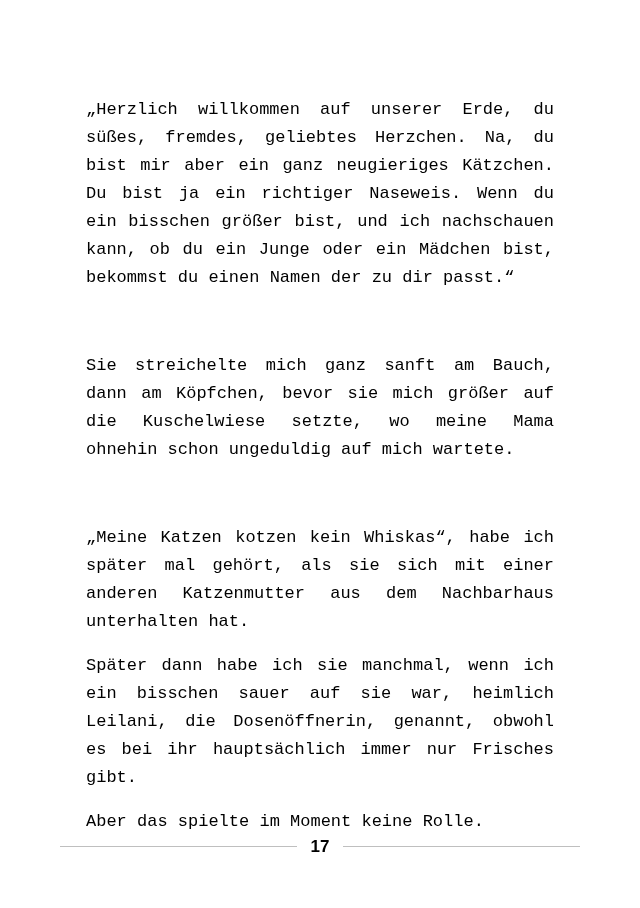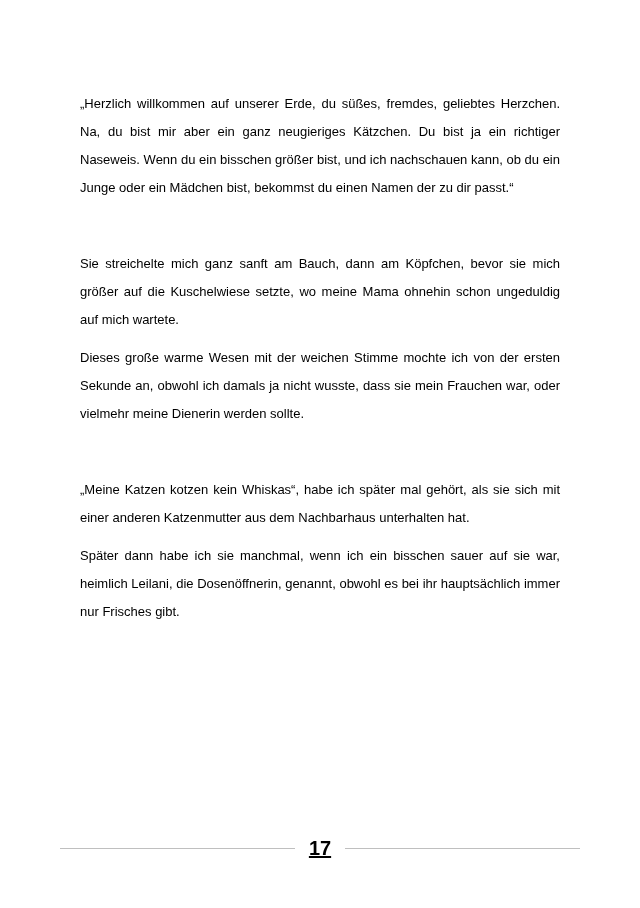--- a/index.html
+++ b/index.html
@@ -23,26 +23,27 @@
     height: 908px;
     box-sizing: border-box;
   }
   .content {
     position: absolute;
     left: 70px;
     top: 80px;
     width: 500px;
   }
   .para {
-    font-size: 13px;
+    font-size: 17px;
     line-height: 28px;
     text-align: justify;
     text-justify: inter-word;
-    margin: 10px;
+    margin: 16px;
     hyphens: none;
+    font-family: Liberation Mono, monospace;
   }
   .para + .para {
     margin-top: 0;
   }
   .gap {
     height: 28px;
   }
   .footer {
     position: absolute;
     left: 60px;
@@ -51,45 +52,44 @@
     display: flex;
     align-items: center;
     justify-content: center;
   }
   .rule {
     flex: 1 1 auto;
     height: 1px;
     background: #bfbfbf;
   }
   .page-number {
-    font-size: 20px;
+    font-size: 17px;
     font-weight: bold;
     padding: 0 14px;
     line-height: 1;
-    text-decoration: underline;
   }
 </style>
 </head>
 <body>
 
 <div class="page">
 
   <div class="content">
 
     <p class="para">„Herzlich willkommen auf unserer Erde, du süßes, fremdes, geliebtes Herzchen. Na, du bist mir aber ein ganz neugieriges Kätzchen. Du bist ja ein richtiger Naseweis. Wenn du ein bisschen größer bist, und ich nachschauen kann, ob du ein Junge oder ein Mädchen bist, bekommst du einen Namen der zu dir passt.“</p>
 
     <div class="gap"></div>
 
     <p class="para"> Sie streichelte mich ganz sanft am Bauch, dann am Köpfchen, bevor sie mich größer auf die Kuschelwiese setzte, wo meine Mama ohnehin schon ungeduldig auf mich wartete.</p>
-    <p class="para">Dieses große warme Wesen mit der weichen Stimme mochte ich von der ersten Sekunde an, obwohl ich damals ja nicht wusste, dass sie mein Frauchen war, oder vielmehr meine Dienerin werden sollte.</p>
 
     <div class="gap"></div>
 
     <p class="para">„Meine Katzen kotzen kein Whiskas“, habe ich später mal gehört, als sie sich mit einer anderen Katzenmutter aus dem Nachbarhaus unterhalten hat.</p>
     <p class="para"> Später dann habe ich sie manchmal, wenn ich ein bisschen sauer auf sie war, heimlich Leilani, die Dosenöffnerin, genannt, obwohl es bei ihr hauptsächlich immer nur Frisches gibt.</p>
+    <p class="para">Aber das spielte im Moment keine Rolle.</p>
 
   </div>
 
   <div class="footer">
     <div class="rule"></div>
     <div class="page-number">17</div>
     <div class="rule"></div>
   </div>
 
 </div>

